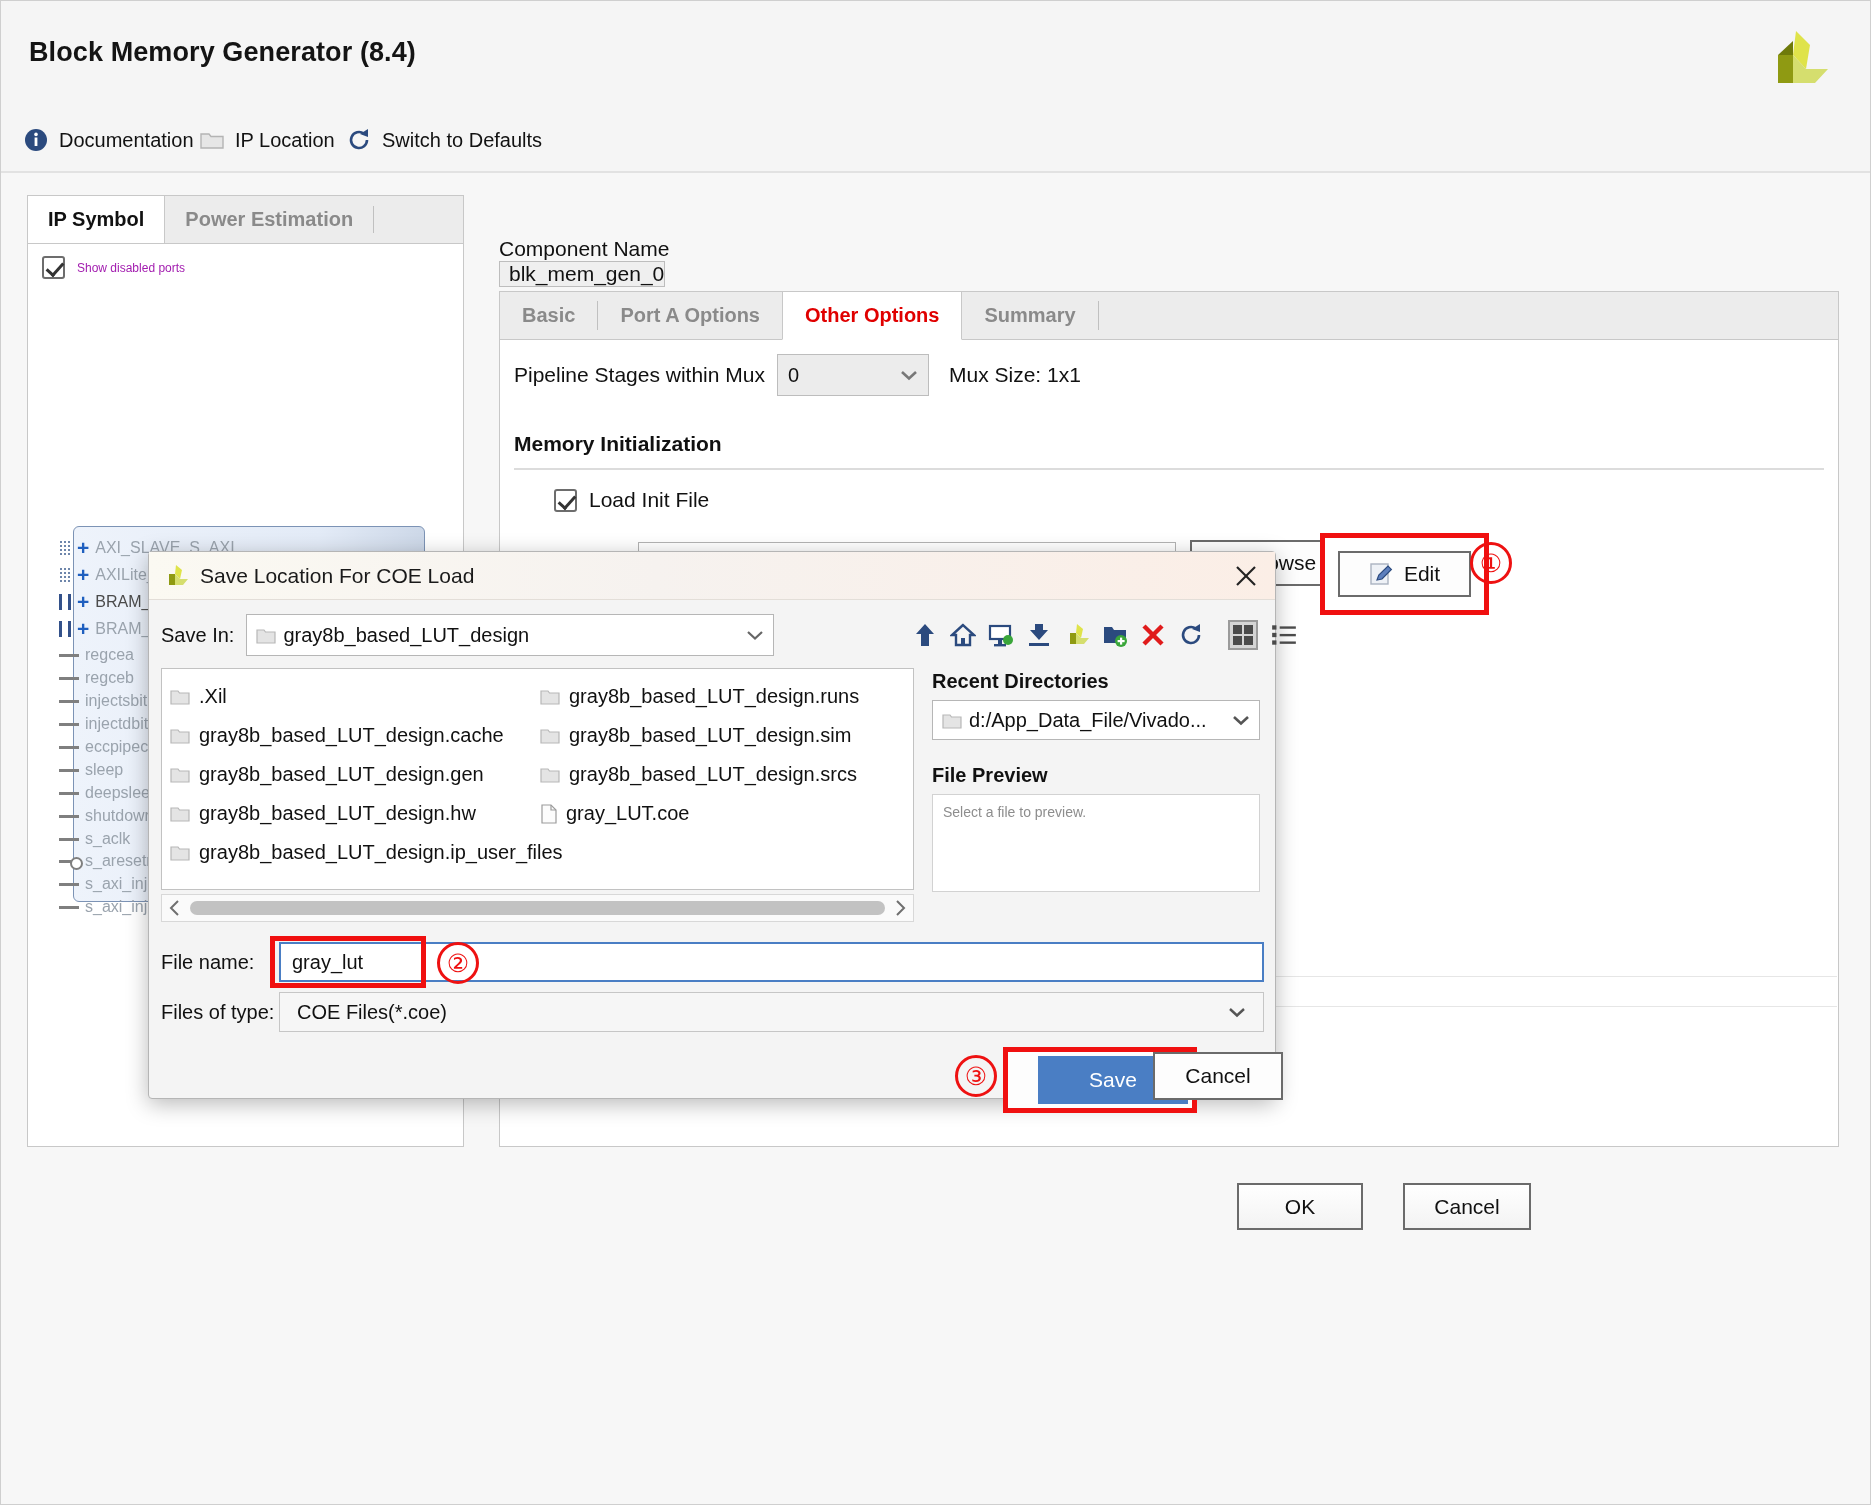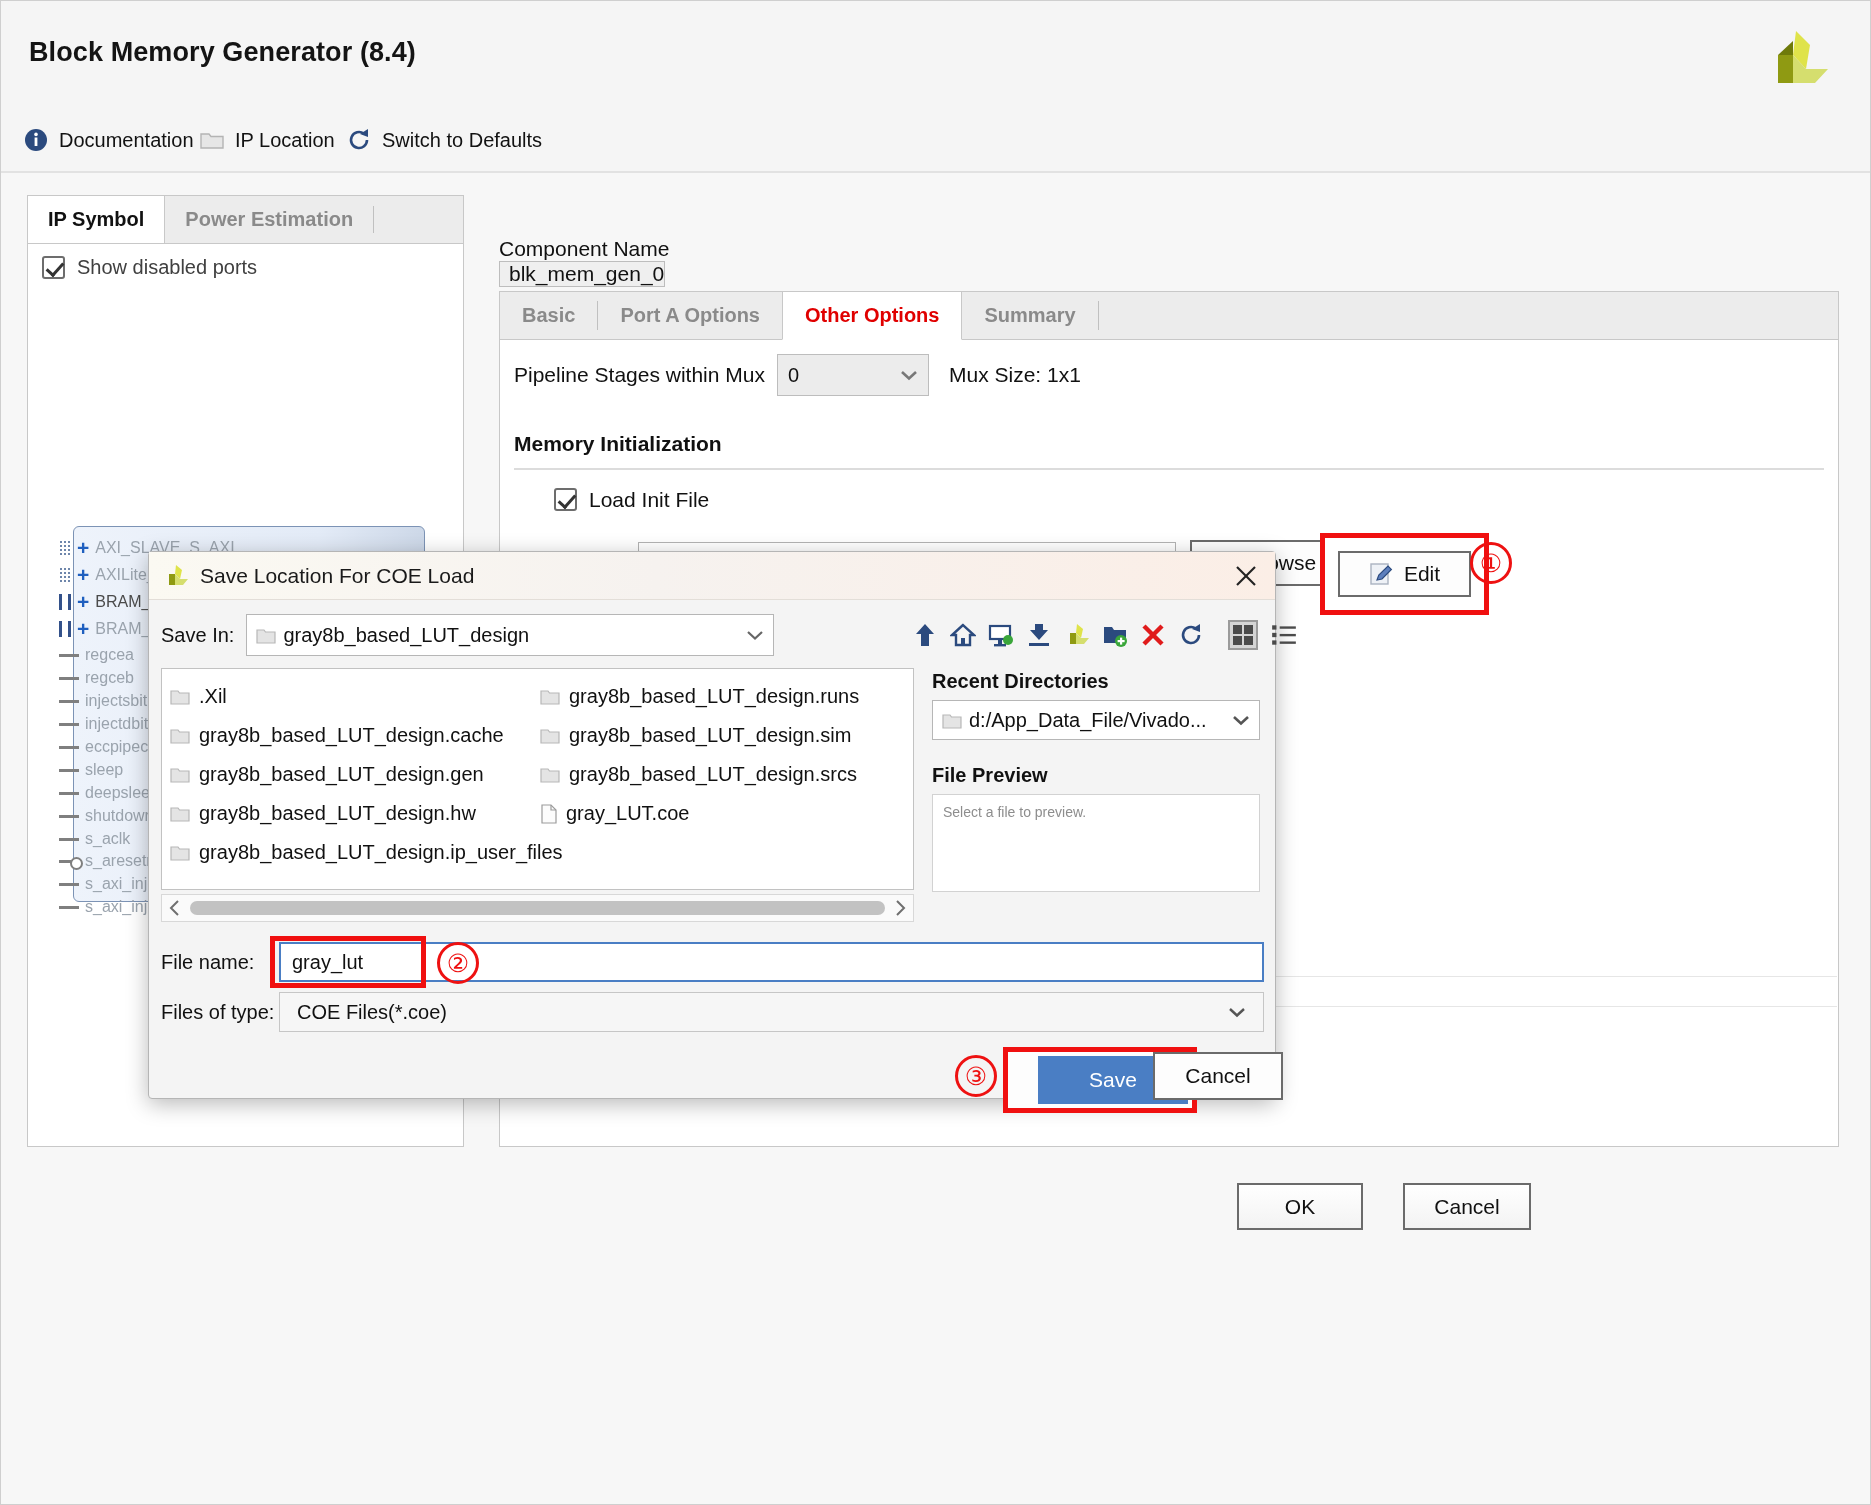--- a/index.html
+++ b/index.html
@@ -52,21 +52,21 @@
     background:#ececec; border-bottom:1px solid #c8c8c8;
     display:flex; align-items:stretch;
   }
   .ltab { display:flex; align-items:center; padding:0 20px; font-size:20px; font-weight:bold; color:#8a8a8a; }
   .ltab.active { background:#ffffff; color:#111; border-right:1px solid #c8c8c8; }
   .ltab-sep { width:1px; background:#c0c0c0; margin:10px 0; }
   .ltab-filler { flex:1; }
 
   #show-ports-row {
     position:absolute; left:14px; top:60px; display:flex; align-items:center; gap:12px;
-    font-size:20px; color:#404040;
+    font-size:12px; color:#a21caf;
   }
   .chk {
     width:23px; height:23px; border:2px solid #6d6d6d; border-radius:3px; background:#fff;
     position:relative; flex:none;
   }
   .chk::after {
     content:""; position:absolute; left:6px; top:1px; width:7px; height:14px;
     border:solid #333; border-width:0 3px 3px 0; transform:rotate(42deg);
   }
 
@@ -113,21 +113,21 @@
     background:#ececec; border:1px solid #bdbdbd; height:42px; display:flex; align-items:center;
     padding:0 10px; position:relative; font-size:20px; color:#111;
   }
   .combo .caret { margin-left:auto; }
   #pipeline-combo { width:152px; }
   #mux-size { margin-left:20px; font-size:21px; color:#111; }
 
   #meminit-title { position:absolute; left:14px; top:140px; font-size:21px; font-weight:bold; color:#111; }
   #meminit-rule { position:absolute; left:14px; top:176px; width:1310px; height:2px; background:#dcdcdc; }
 
-  #loadinit-row { position:absolute; left:54px; top:196px; display:flex; gap:12px; font-size:21px; color:#111; }
+  #loadinit-row { position:absolute; left:54px; top:196px; display:flex; align-items:center; gap:12px; font-size:21px; color:#111; }
 
   #coefile-row { position:absolute; left:48px; top:248px; display:flex; align-items:center; }
   #coefile-label { font-size:21px; color:#111; margin-right:12px; }
   #coefile-input { width:538px; height:42px; background:#fff; border:1px solid #b3b3b3; }
   .flatbtn {
     height:46px; border:2px solid #6b6b6b; background:#fdfdfd;
     display:flex; align-items:center; justify-content:center; gap:11px;
     font-size:21px; color:#111; padding:0 22px;
   }
   #browse-btn { width:150px; margin-left:14px; }

